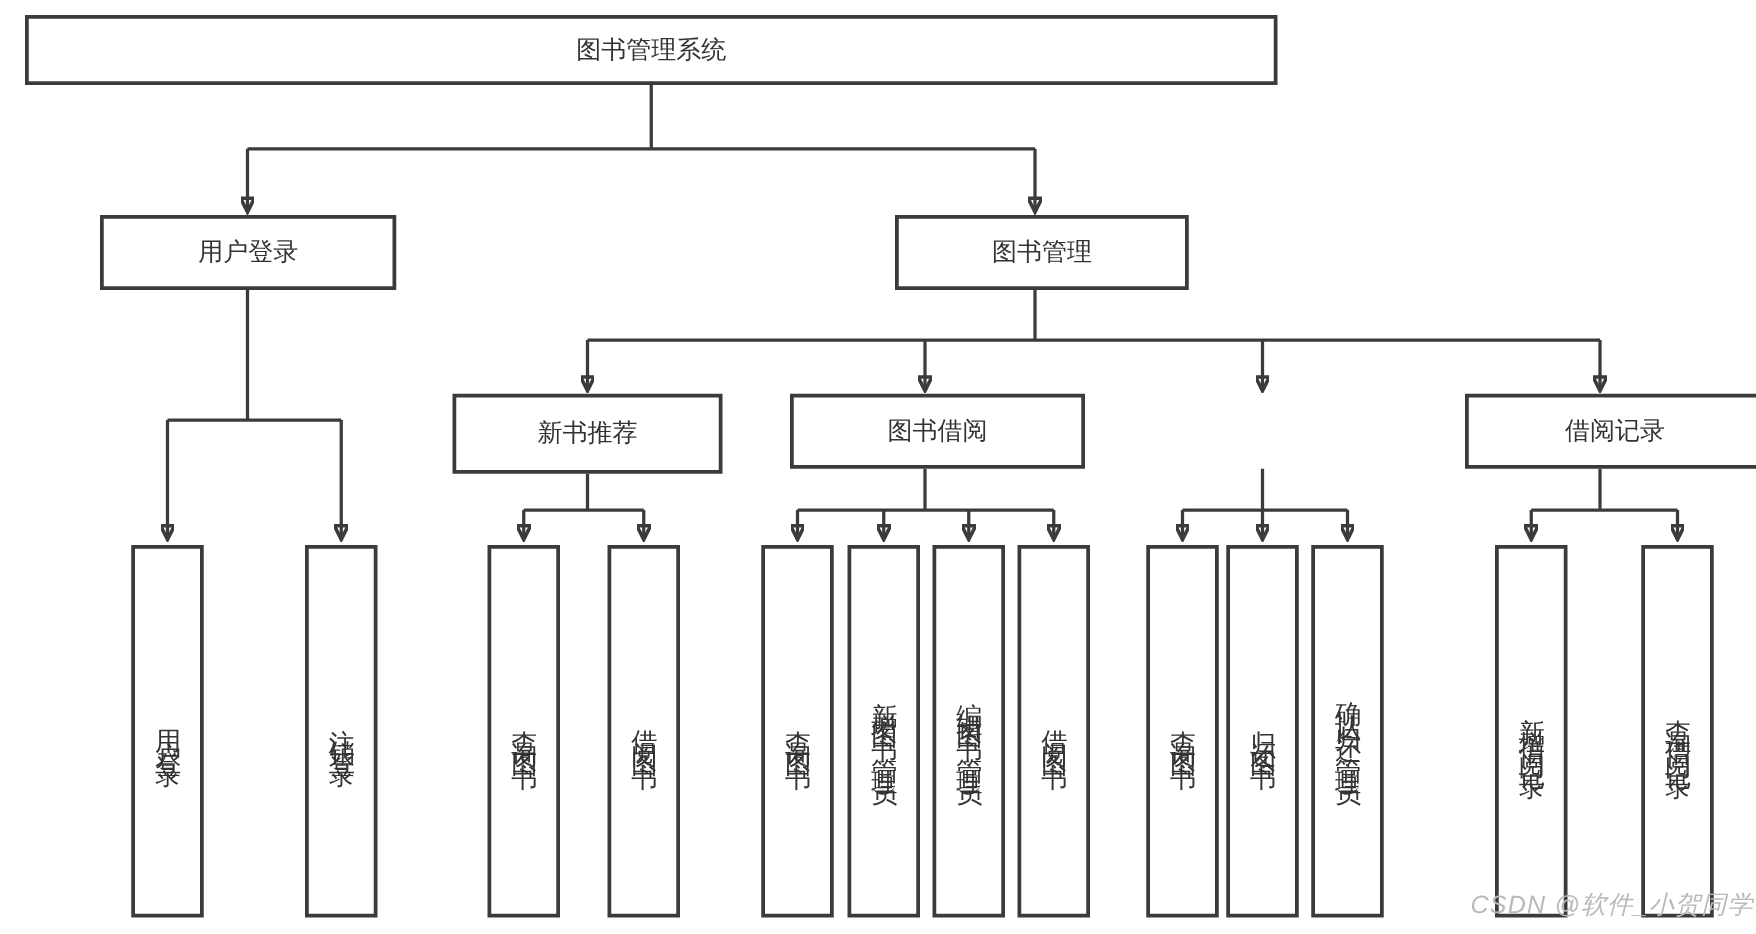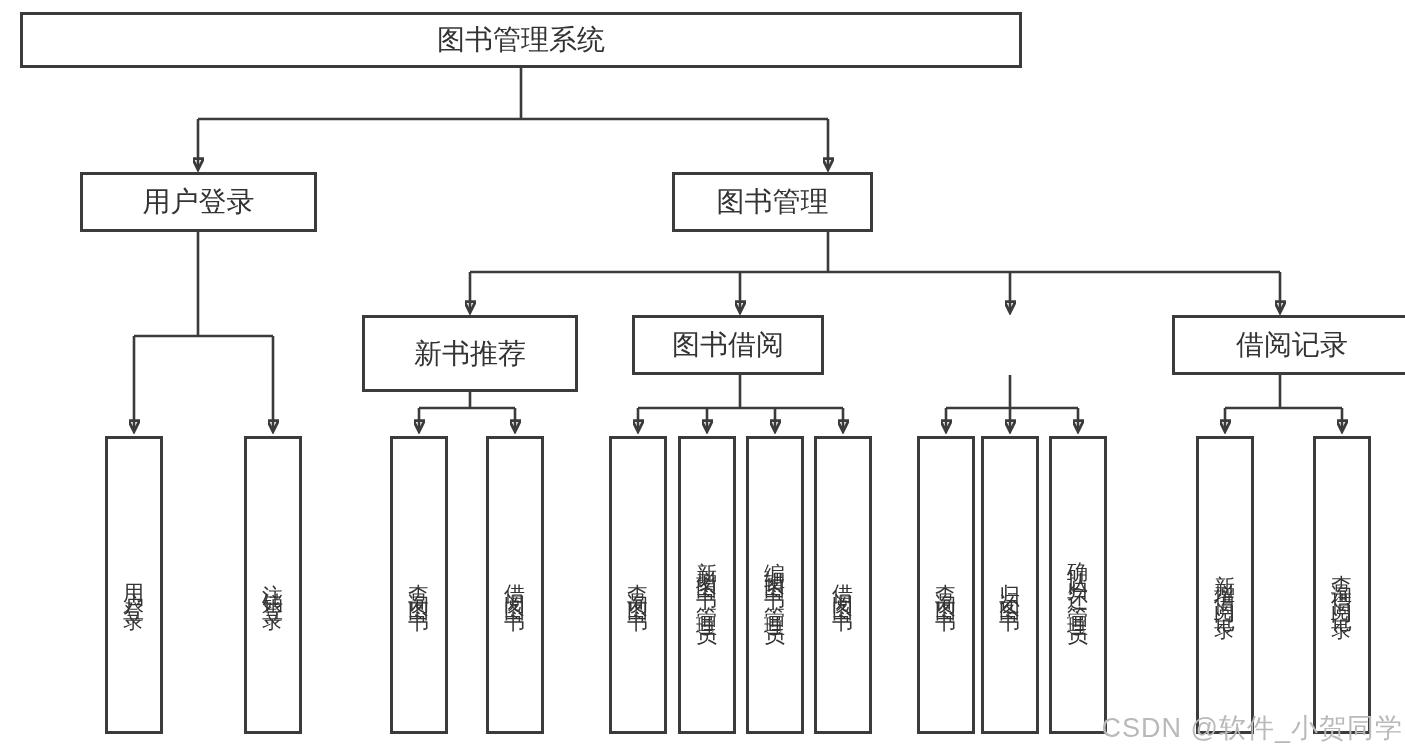--- a/index.html
+++ b/index.html
@@ -30,38 +30,39 @@
     fill:none;
   }
   .box{
     position:absolute;
     border:3px solid var(--line);
     background:var(--background);
     color:var(--text);
     display:flex;
     align-items:center;
     justify-content:center;
-    font-size:28px;
+    font-size:20px;
     line-height:1;
   }
   .leaf{
     writing-mode:vertical-rl;
     text-orientation:upright;
     font-size:21px;
     letter-spacing:9px;
     text-align:center;
   }
   .watermark{
     position:absolute;
     right:2px;
     top:710px;
-    font-size:27px;
+    font-size:20px;
     color:var(--watermark-text);
     letter-spacing:1px;
     white-space:nowrap;
+    font-style:italic;
   }
 </style>
 </head>
 <body>
 
 <div class="canvas">
 
   <svg class="connectors" viewBox="0 0 1405 747" xmlns="http://www.w3.org/2000/svg">
     <defs>
       <marker id="ah" viewBox="0 0 10 10" refX="8.5" refY="5" markerWidth="15" markerHeight="11" orient="auto" markerUnits="userSpaceOnUse">
@@ -88,24 +89,24 @@
     <path marker-end="url(#ah)" d="M946,408 V430"></path>
     <path marker-end="url(#ah)" d="M1010,408 V430"></path>
     <path marker-end="url(#ah)" d="M1078,408 V430"></path>
     <path marker-end="url(#ah)" d="M1225,408 V430"></path>
     <path marker-end="url(#ah)" d="M1342,408 V430"></path>
   </svg>
 
   <div class="box" style="left:20px;top:12px;width:1002px;height:56px">图书管理系统</div>
 
   <div class="box" style="left:80px;top:172px;width:237px;height:60px">用户登录</div>
-  <div class="box" style="left:672px;top:172px;width:201px;height:60px">图书管理</div>
+  <div class="box" style="left:716px;top:172px;width:235px;height:60px">图书管理</div>
 
-  <div class="box" style="left:362px;top:315px;width:216px;height:77px">新书推荐</div>
-  <div class="box" style="left:632px;top:315px;width:192px;height:60px">图书借阅</div>
+  <div class="box" style="left:362px;top:315px;width:216px;height:64px">新书推荐</div>
+  <div class="box" style="left:632px;top:315px;width:236px;height:60px">图书借阅</div>
   <div class="box" style="left:1172px;top:315px;width:240px;height:60px">借阅记录</div>
 
   <div class="box leaf" style="left:105px;top:436px;width:58px;height:298px">用户登录</div>
   <div class="box leaf" style="left:244px;top:436px;width:58px;height:298px">注销登录</div>
 
   <div class="box leaf" style="left:390px;top:436px;width:58px;height:298px">查询图书</div>
   <div class="box leaf" style="left:486px;top:436px;width:58px;height:298px">借阅图书</div>
 
   <div class="box leaf" style="left:609px;top:436px;width:58px;height:298px">查询图书</div>
   <div class="box leaf" style="left:678px;top:436px;width:58px;height:298px">新增图书（管理员）</div>

